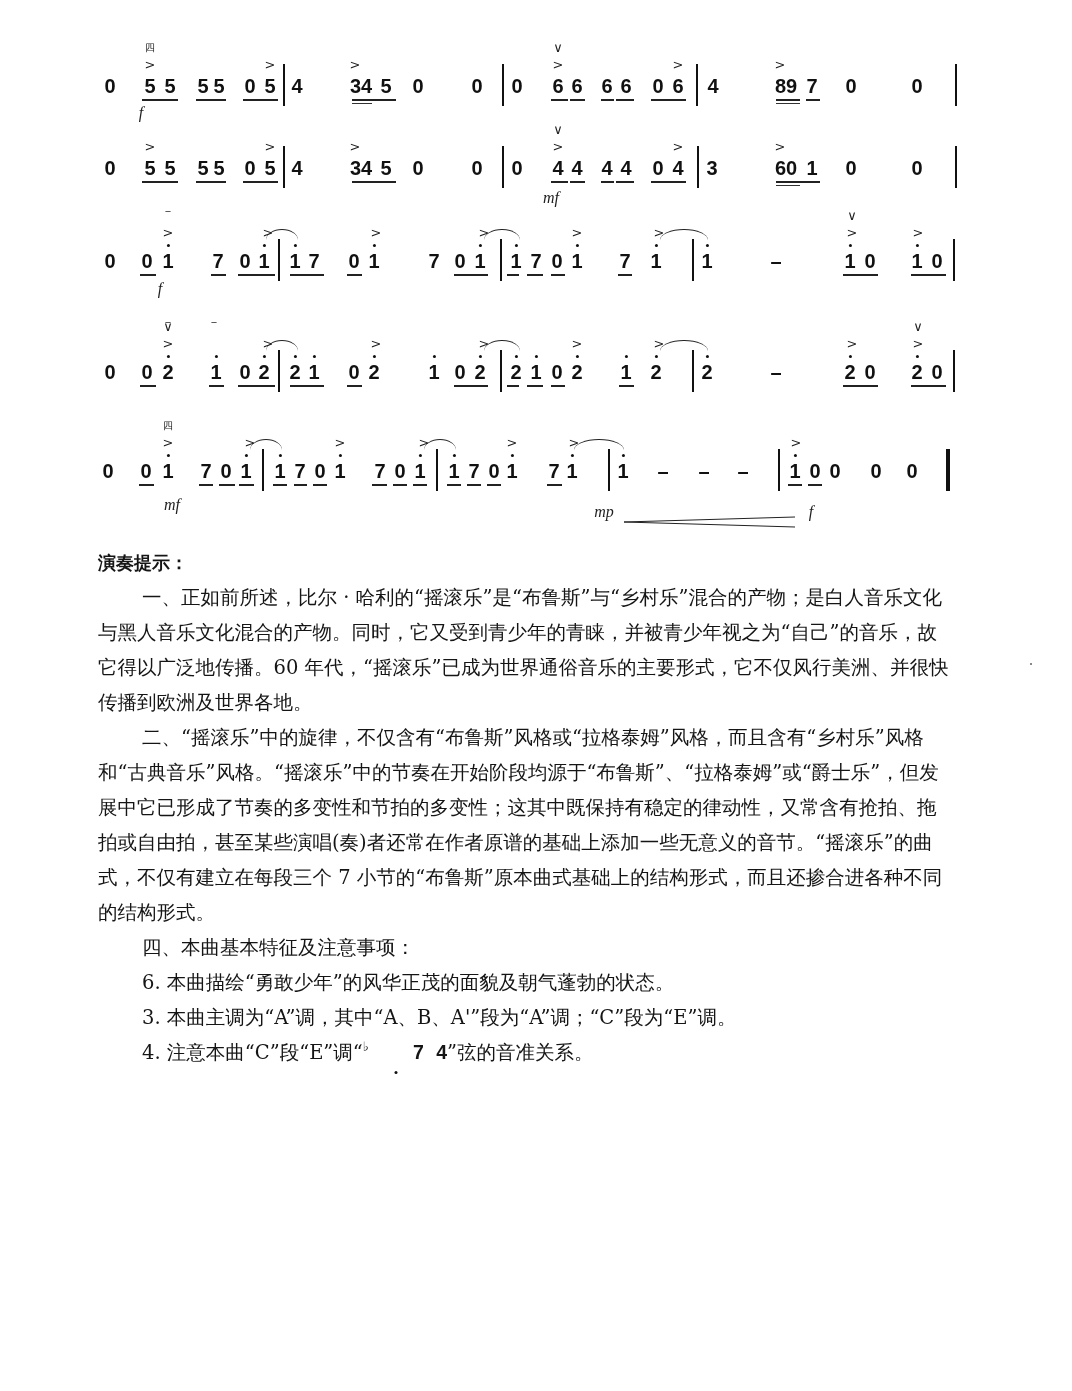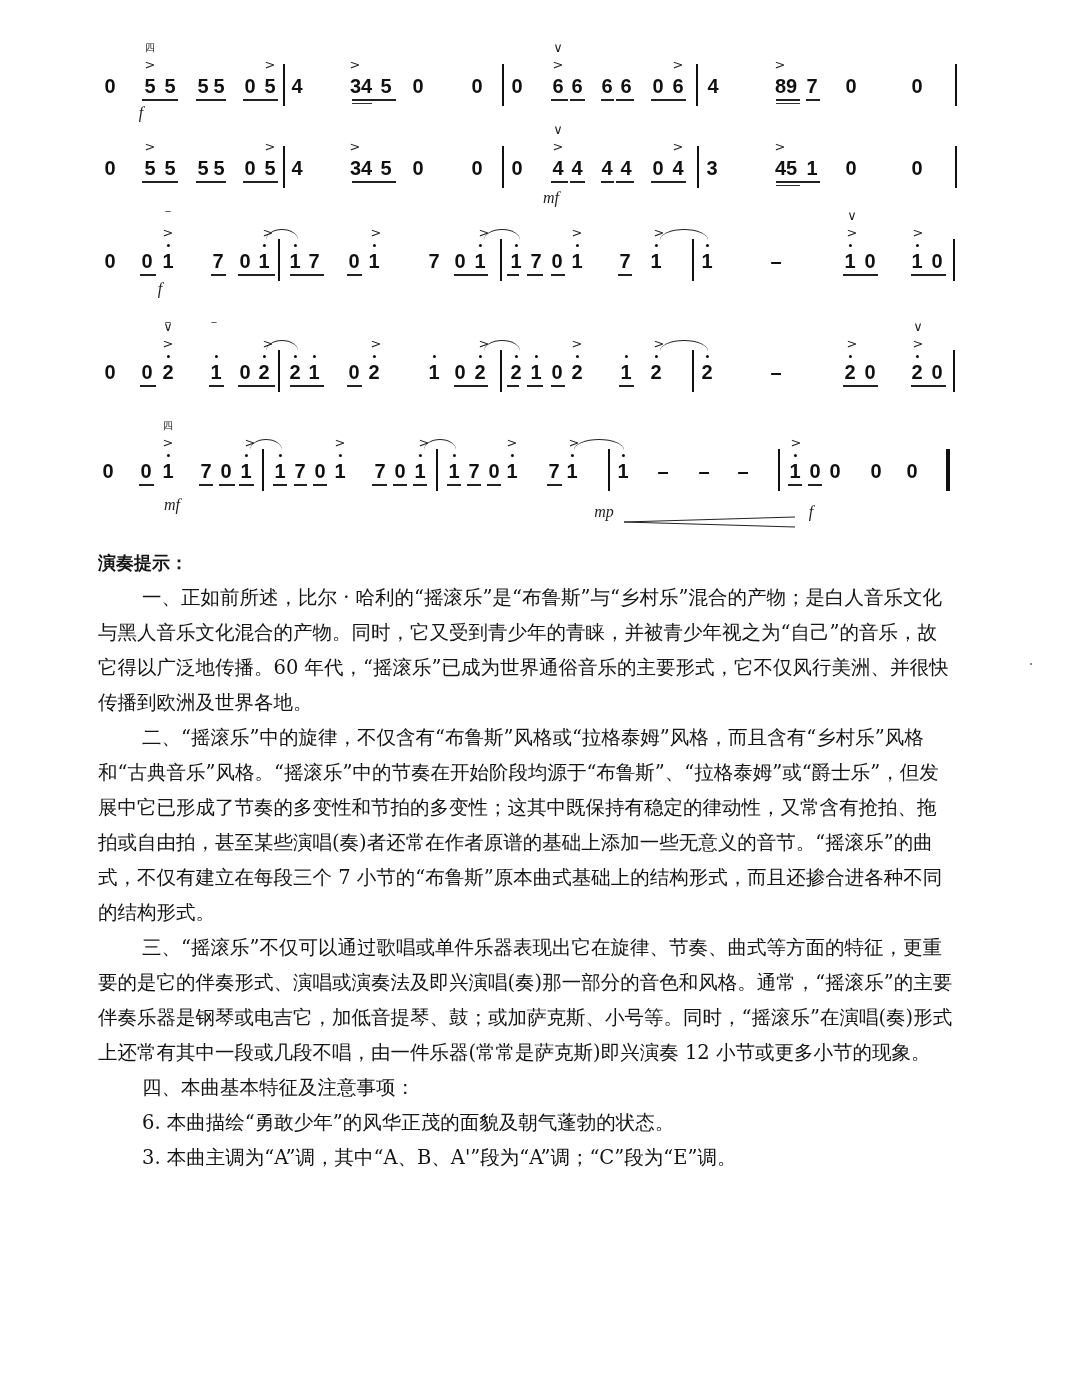--- a/index.html
+++ b/index.html
@@ -100,21 +100,21 @@
     <div class="tok" style="left: 418px; top: 158px;">0</div>
     <div class="tok" style="left: 477px; top: 158px;">0</div>
     <div class="tok" style="left: 517px; top: 158px;">0</div>
     <div class="tok" style="left: 558px; top: 158px;">4</div>
     <div class="tok" style="left: 577px; top: 158px;">4</div>
     <div class="tok" style="left: 607px; top: 158px;">4</div>
     <div class="tok" style="left: 626px; top: 158px;">4</div>
     <div class="tok" style="left: 658px; top: 158px;">0</div>
     <div class="tok" style="left: 678px; top: 158px;">4</div>
     <div class="tok" style="left: 712px; top: 158px;">3</div>
-    <div class="tok" style="left: 786px; top: 158px;">45</div>
+    <div class="tok" style="left: 786px; top: 158px;">60</div>
     <div class="tok" style="left: 812px; top: 158px;">1</div>
     <div class="tok" style="left: 851px; top: 158px;">0</div>
     <div class="tok" style="left: 917px; top: 158px;">0</div>
     <div class="ul" style="left: 142px; width: 36px; top: 181px;"></div>
     <div class="ul" style="left: 196px; width: 30px; top: 181px;"></div>
     <div class="ul" style="left: 243px; width: 35px; top: 181px;"></div>
     <div class="ul" style="left: 352px; width: 44px; top: 181px;"></div>
     <div class="ul" style="left: 551px; width: 17px; top: 181px;"></div>
     <div class="ul" style="left: 570px; width: 15px; top: 181px;"></div>
     <div class="ul" style="left: 601px; width: 13px; top: 181px;"></div>
@@ -310,19 +310,19 @@
     <div class="slur" style="left: 574px; width: 50px; top: 439px;"></div>
     <svg class="hairpin" width="171" height="12" style="left: 624px; top: 516px;">
       <path d="M171 1 L0 6 L171 11" stroke="#222" fill="none" stroke-width="1"></path>
     </svg>
   </div>
 
 <div class="text" style="top:545px;">
   <p class="heading">演奏提示：</p>
   <p class="indent">一、正如前所述，比尔 · 哈利的“摇滚乐”是“布鲁斯”与“乡村乐”混合的产物；是白人音乐文化与黑人音乐文化混合的产物。同时，它又受到青少年的青睐，并被青少年视之为“自己”的音乐，故它得以广泛地传播。60 年代，“摇滚乐”已成为世界通俗音乐的主要形式，它不仅风行美洲、并很快传播到欧洲及世界各地。</p>
   <p class="indent">二、“摇滚乐”中的旋律，不仅含有“布鲁斯”风格或“拉格泰姆”风格，而且含有“乡村乐”风格和“古典音乐”风格。“摇滚乐”中的节奏在开始阶段均源于“布鲁斯”、“拉格泰姆”或“爵士乐”，但发展中它已形成了节奏的多变性和节拍的多变性；这其中既保持有稳定的律动性，又常含有抢拍、拖拍或自由拍，甚至某些演唱(奏)者还常在作者原谱的基础上添加一些无意义的音节。“摇滚乐”的曲式，不仅有建立在每段三个 7 小节的“布鲁斯”原本曲式基础上的结构形式，而且还掺合进各种不同的结构形式。</p>
-  <p class="indent">三、“摇滚乐”不仅可以通过歌唱或单件乐器表现出它在旋律、节奏、曲式等方面的特征，更重要的是它的伴奏形式、演唱或演奏法及即兴演唱(奏)那一部分的音色和风格。通常，“摇滚乐”的主要伴奏乐器是钢琴或电吉它，加低音提琴、鼓；或加萨克斯、小号等。同时，“摇滚乐”在演唱(奏)形式上还常有其中一段或几段不唱，由一件乐器(常常是萨克斯)即兴演奏 12 小节或更多小节的现象。</p>
   <p class="indent">四、本曲基本特征及注意事项：</p>
   <p class="indent">6. 本曲描绘“勇敢少年”的风华正茂的面貌及朝气蓬勃的状态。</p>
   <p class="indent">3. 本曲主调为“A”调，其中“A、B、A'”段为“A”调；“C”段为“E”调。</p>
+  <p class="indent"><span>4. 注意本曲“C”段“E”调“</span><span class="flat">♭</span><span class="num74 lowdot">7</span>&nbsp;&nbsp;<span class="num74">4</span><span>”弦的音准关系。</span></p>
 </div>
 
 <div class="pagedot"></div>
 
 </body></html>

